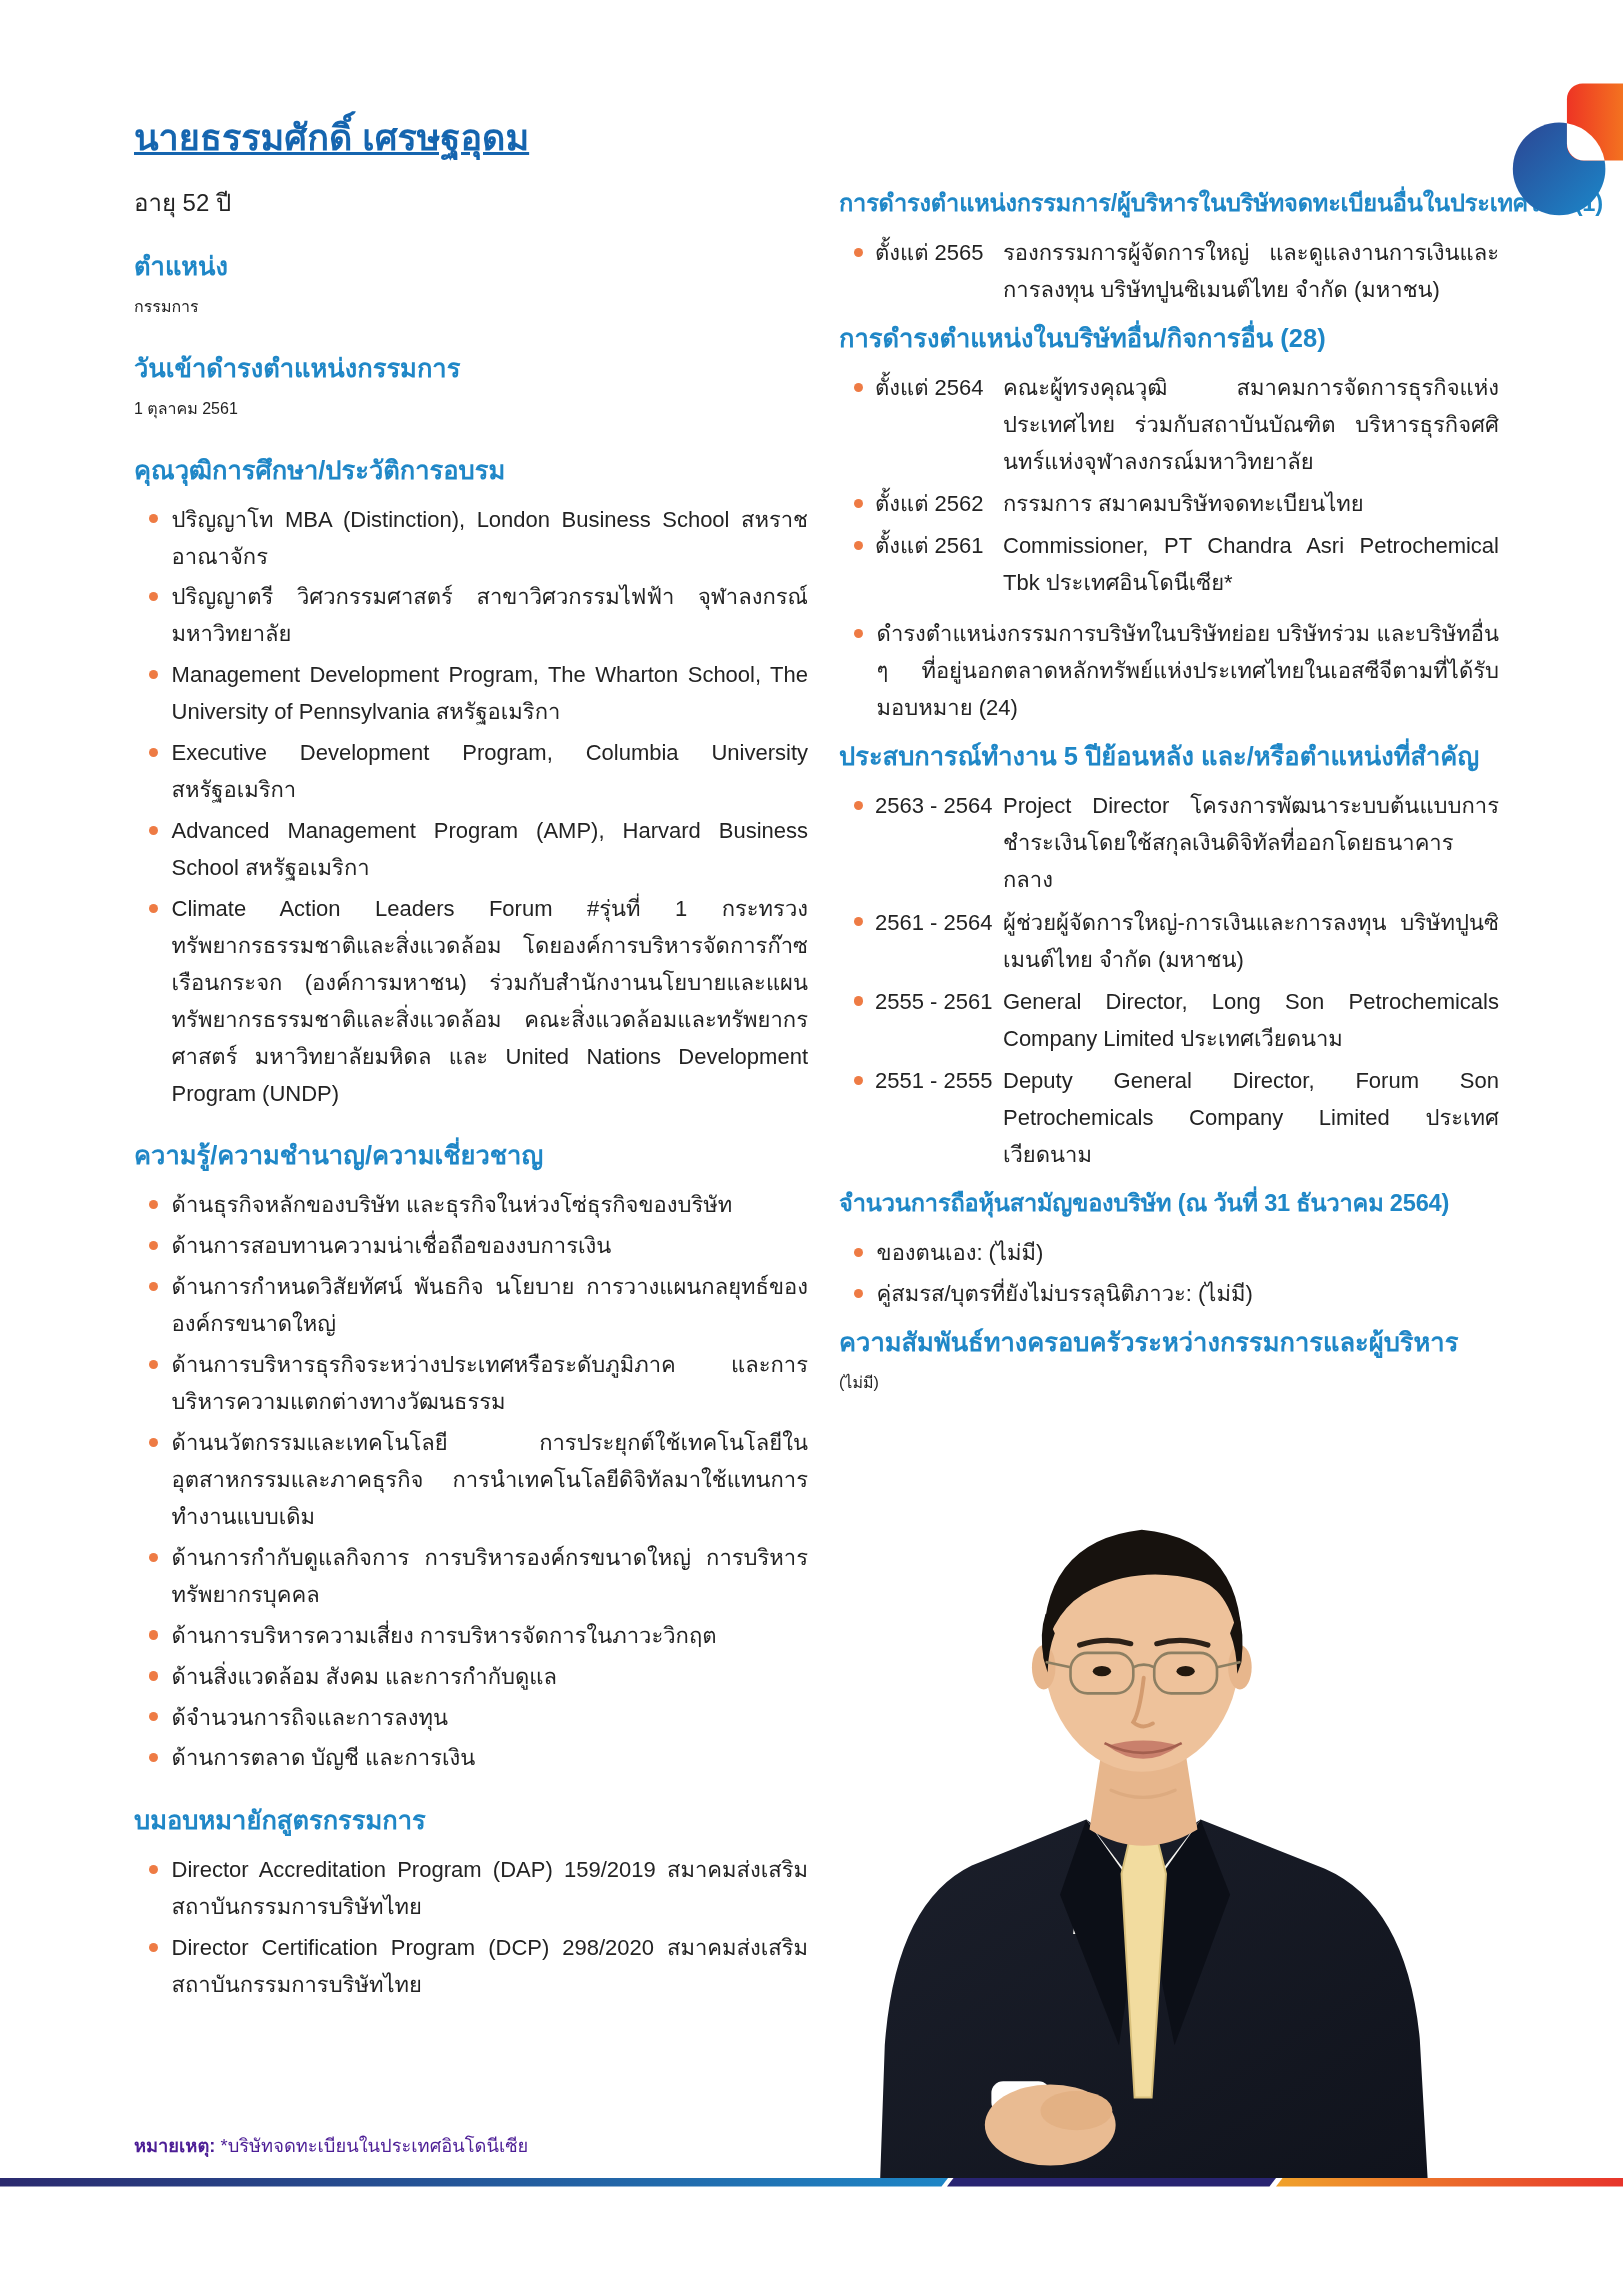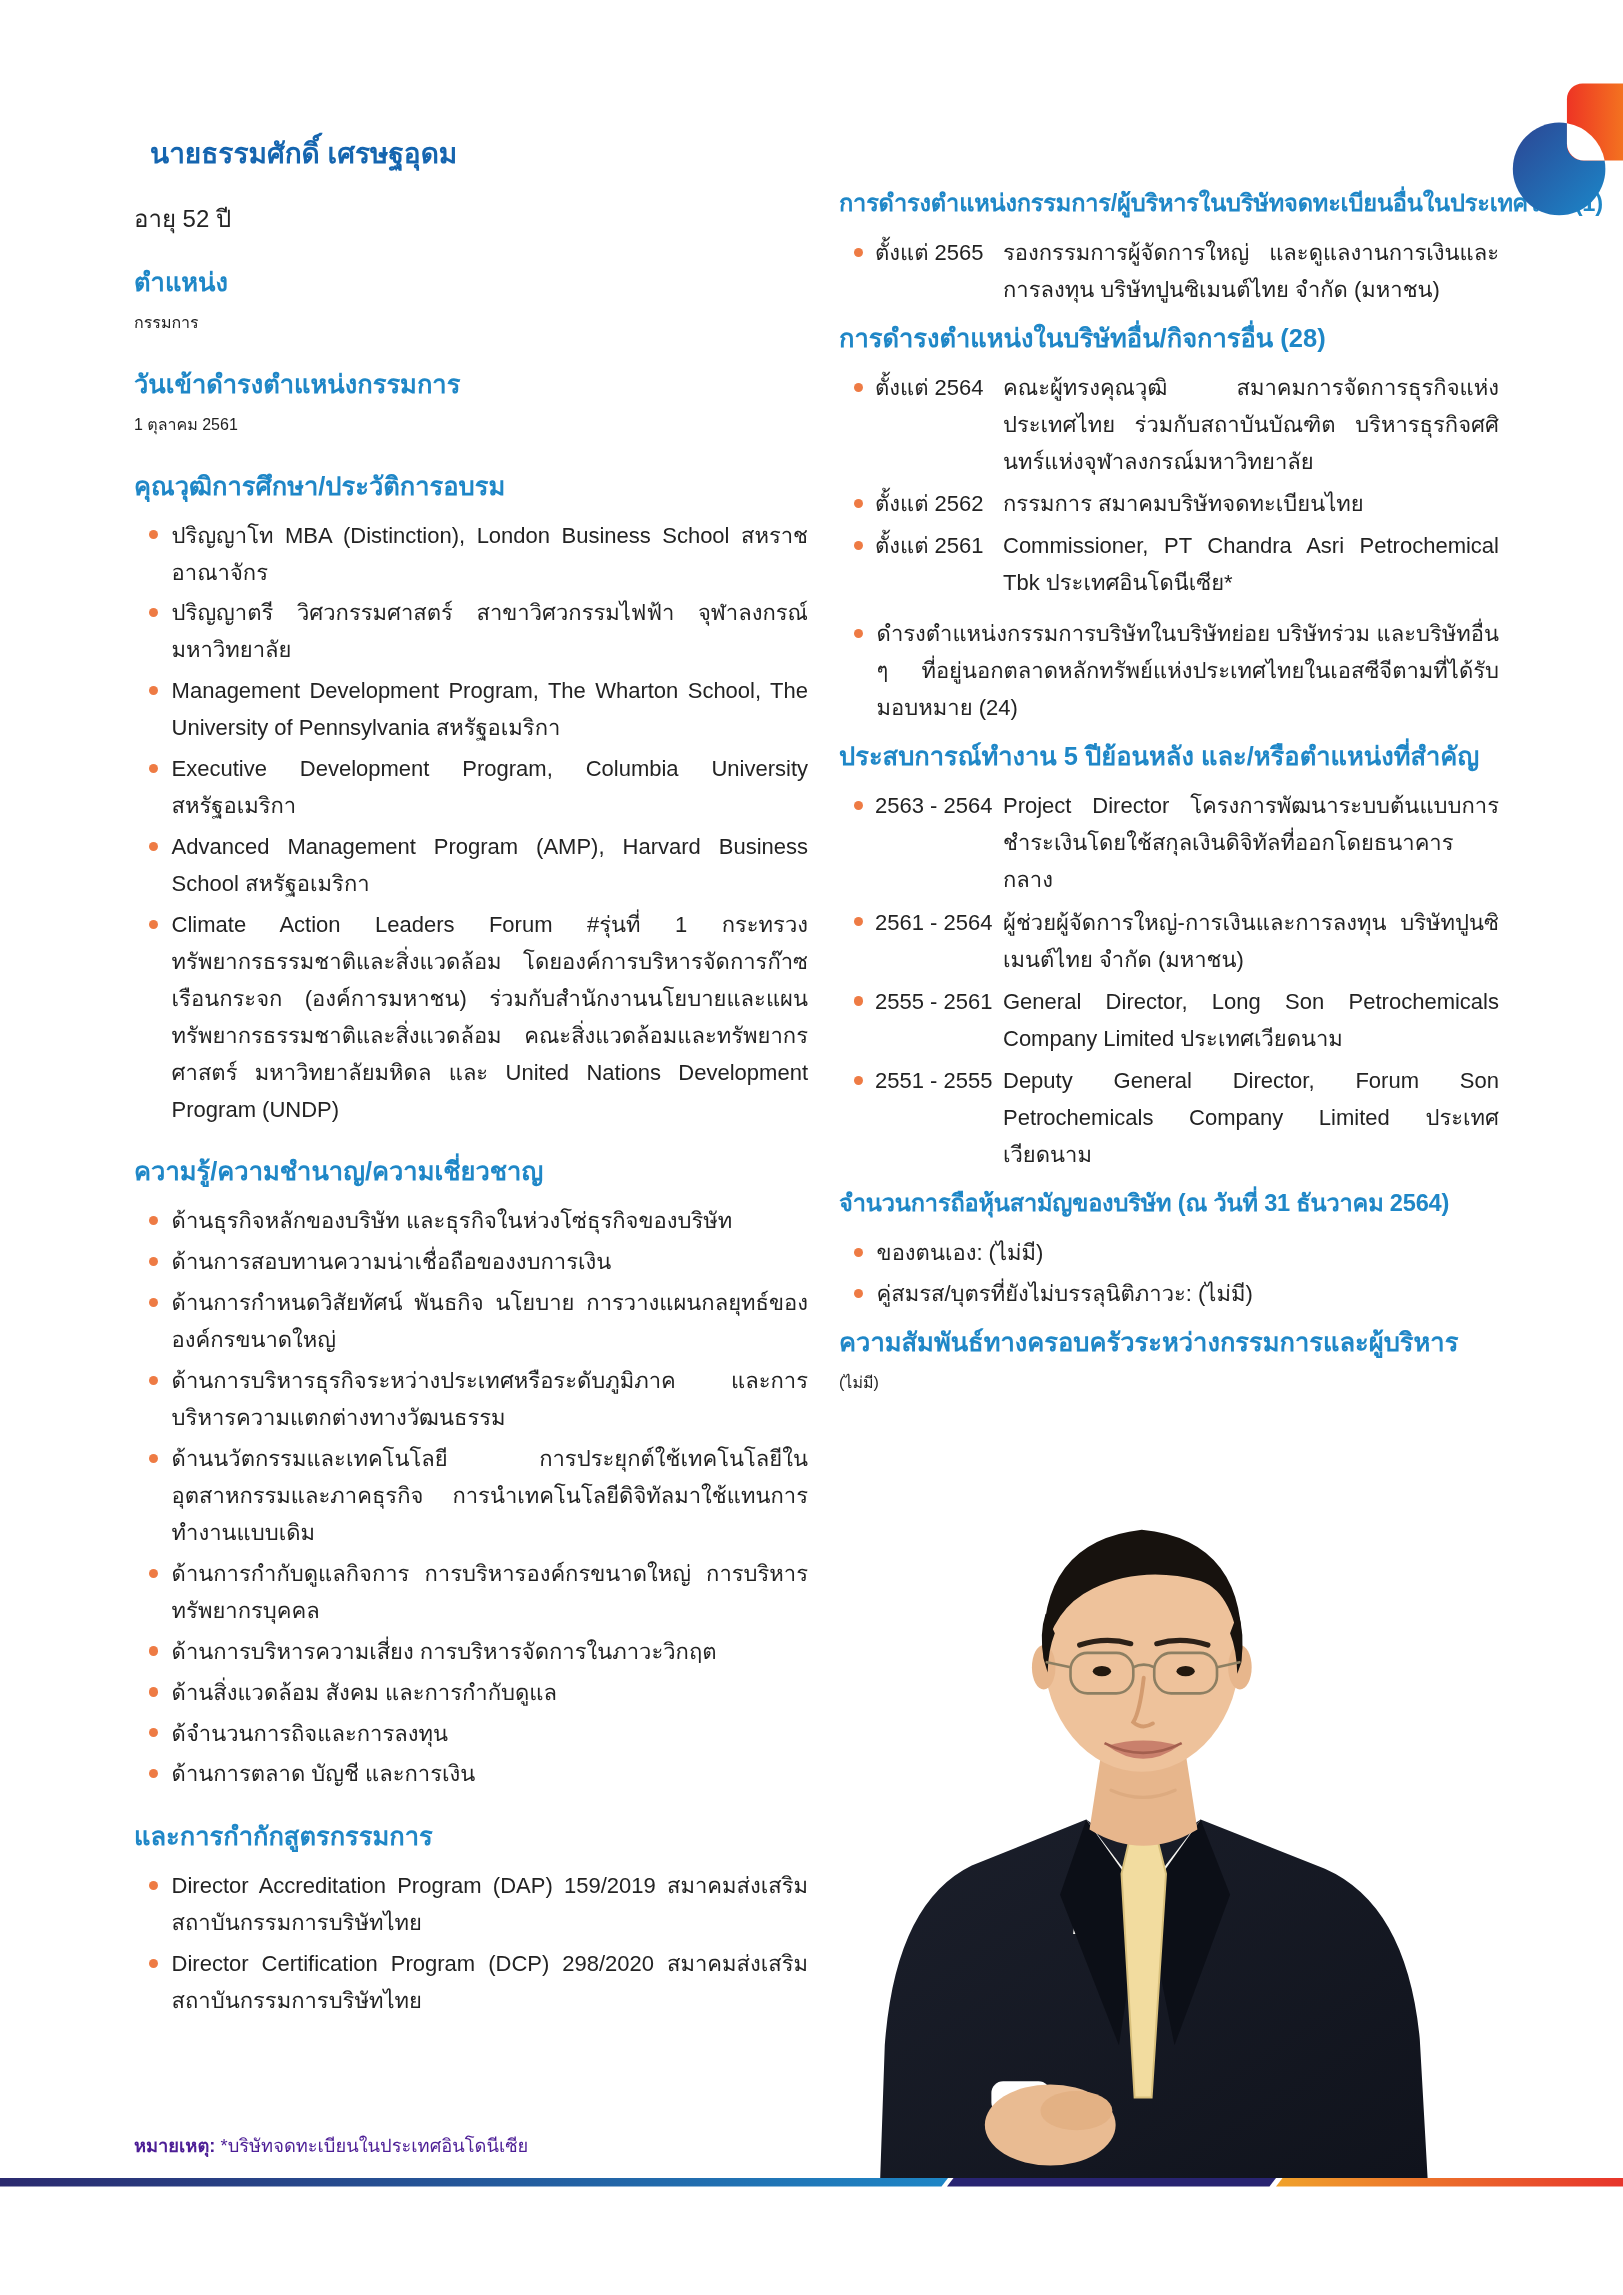--- a/index.html
+++ b/index.html
@@ -4,21 +4,21 @@
 <style>
   html,body { margin:0; padding:0; }
   body {
     width:1623px; height:2295px; position:relative; background:#ffffff;
     font-family:"Liberation Sans", sans-serif; color:#232323; overflow:hidden;
   }
   .col { position:absolute; }
   .left-col  { left:134px;  top:119px; width:688px; }
   .right-col { left:839px; top:187px; width:674px; }
 
-  h1.name { margin:16px; font-size:28px; line-height:38px; font-weight:bold; color:var(--name_blue,#1565af); }
+  h1.name { margin:0; font-size:36px; line-height:38px; font-weight:bold; color:var(--name_blue,#1565af);text-decoration:underline; }
   .age { margin-top:26px; font-size:24px; font-weight:normal; color:#232323; }
 
   h2 { margin:27.5px 0 6.5px 0; font-size:25.5px; line-height:33px; font-weight:bold; color:var(--heading_blue,#1f87c7); }
   h2.nowrap { white-space:nowrap; font-size:23.6px; letter-spacing:-0.2px; }
   .right-col h2:first-child { margin-top:0; }
 
   .plain { font-size:16px; line-height:35px; }
 
   ul { list-style:none; margin:14px; padding:0; }
   li.bullet {
@@ -153,21 +153,21 @@
         </li>
 
         <li class="bullet">
           <span class="dot"></span>
           <span>ด้านการตลาด บัญชี และการเงิน</span>
         </li>
       </ul>
   </section>
 
   <section>
-    <h2>และการกำกักสูตรกรรมการ</h2>
+    <h2>บมอบหมายักสูตรกรรมการ</h2>
     <ul>
 
         <li class="bullet">
           <span class="dot"></span>
           <span>Director Accreditation Program (DAP) 159/2019 สมาคมส่งเสริมสถาบันกรรมการบริษัทไทย</span>
         </li>
 
         <li class="bullet">
           <span class="dot"></span>
           <span>Director Certification Program (DCP) 298/2020 สมาคมส่งเสริมสถาบันกรรมการบริษัทไทย</span>

